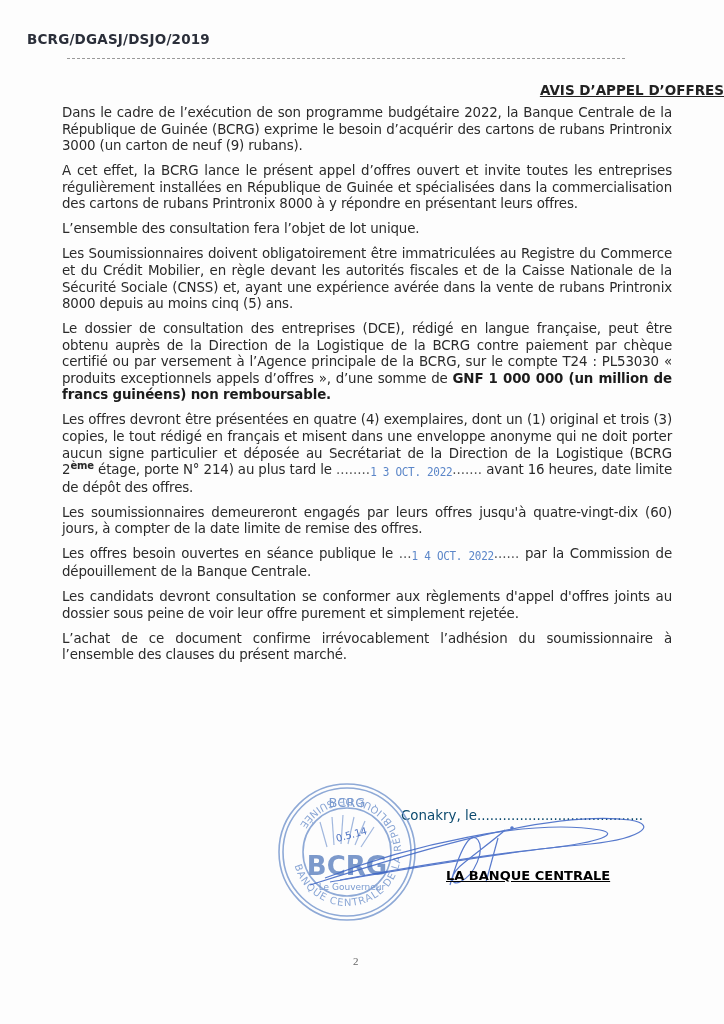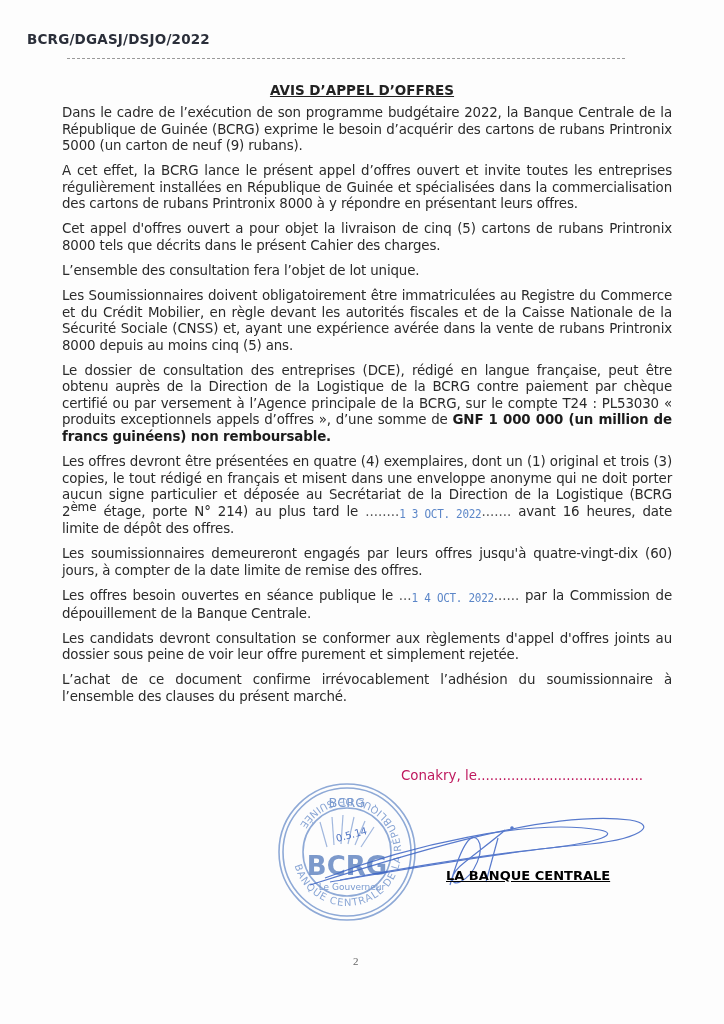--- a/index.html
+++ b/index.html
@@ -13,65 +13,64 @@
     .page { position: absolute; left: 0; top: 0; width: 724px; height: 1024px; }
     .ref {
       position: absolute; left: 27px; top: 31px;
       font-weight: bold; font-size: 13.5px; color: #2b2f3a; letter-spacing: 0.2px;
     }
     .rule {
       position: absolute; left: 67px; top: 58px; width: 558px; height: 0;
       border-top: 1px dashed #9a9a9a;
     }
     .title {
-      position: absolute; left: 0; width: 724px; top: 82px; text-align: center;
+      position: absolute; left: 0; width: 724px; top: 82px; text-align: right;
       font-weight: bold; font-size: 13.5px; text-decoration: underline; color: #222;
     }
     .body {
       position: absolute; left: 62px; top: 105px; width: 610px;
       font-size: 13.4px; line-height: 16.6px; text-align: justify;
       letter-spacing: -0.15px;
     }
     .body p { margin: 0 0 8.4px 0; }
     .body b { font-weight: bold; color: #1c1c1c; }
-    sup { font-size: 12px; line-height: 0; }
+    sup { font-size: 10px; line-height: 0; font-weight: bold; }
     .dots { color: #555; letter-spacing: 0; }
     .datestamp {
       font-family: "DejaVu Sans Mono", monospace; font-size: 11px;
       color: #5b86c8; letter-spacing: -0.3px; transform: scaleY(1.1);
       display: inline-block; position: relative; top: 2px;
     }
     .conakry {
-      position: absolute; left: 401px; top: 768px; font-size: 13.4px; color: #be185d;
+      position: absolute; left: 401px; top: 808px; font-size: 13.4px; color: #0c4a6e;
     }
     .signatory {
       position: absolute; left: 446px; top: 868px; font-weight: bold; font-size: 13px;
       text-decoration: underline; color: #000000;
     }
     .stamp { position: absolute; left: 272px; top: 777px; width: 150px; height: 150px; }
     .sig { position: absolute; left: 300px; top: 790px; width: 360px; height: 110px; }
     .pagenum {
       position: absolute; left: 353px; top: 955px; font-family: "Liberation Serif", serif;
       font-size: 11px; color: #666;
     }
   </style>
 </head>
 <body>
 
 <div class="page">
 
-  <div class="ref">BCRG/DGASJ/DSJO/2022</div>
+  <div class="ref">BCRG/DGASJ/DSJO/2019</div>
   <div class="rule"></div>
 
   <div class="title">AVIS D’APPEL D’OFFRES</div>
 
   <div class="body">
-    <p>Dans le cadre de l’exécution de son programme budgétaire 2022, la Banque Centrale de la République de Guinée (BCRG) exprime le besoin d’acquérir des cartons de rubans Printronix 5000 (un carton de neuf (9) rubans).</p>
+    <p>Dans le cadre de l’exécution de son programme budgétaire 2022, la Banque Centrale de la République de Guinée (BCRG) exprime le besoin d’acquérir des cartons de rubans Printronix 3000 (un carton de neuf (9) rubans).</p>
     <p>A cet effet, la BCRG lance le présent appel d’offres ouvert et invite toutes les entreprises régulièrement installées en République de Guinée et spécialisées dans la commercialisation des cartons de rubans Printronix 8000 à y répondre en présentant leurs offres.</p>
-    <p>Cet appel d'offres ouvert a pour objet la livraison de cinq (5) cartons de rubans Printronix 8000 tels que décrits dans le présent Cahier des charges.</p>
     <p>L’ensemble des consultation fera l’objet de lot unique.</p>
     <p>Les Soumissionnaires doivent obligatoirement être immatriculées au Registre du Commerce et du Crédit Mobilier, en règle devant les autorités fiscales et de la Caisse Nationale de la Sécurité Sociale (CNSS) et, ayant une expérience avérée dans la vente de rubans Printronix 8000 depuis au moins cinq (5) ans.</p>
     <p><span>Le dossier de consultation des entreprises (DCE), rédigé en langue française, peut être obtenu auprès de la Direction de la Logistique de la BCRG contre paiement par chèque certifié ou par versement à l’Agence principale de la BCRG, sur le compte T24 : PL53030 « produits exceptionnels appels d’offres », d’une somme de </span><b>GNF 1 000 000 (un million de francs guinéens) non remboursable.</b></p>
     <p><span>Les offres devront être présentées en quatre (4) exemplaires, dont un (1) original et trois (3) copies, le tout rédigé en français et misent dans une enveloppe anonyme qui ne doit porter aucun signe particulier et déposée au Secrétariat de la Direction de la Logistique (BCRG 2</span><sup>ème</sup><span> étage, porte N° 214) au plus tard le </span><span class="dots">........</span><span class="datestamp">1 3 OCT. 2022</span><span class="dots">.......</span><span> avant 16 heures, date limite de dépôt des offres.</span></p>
     <p>Les soumissionnaires demeureront engagés par leurs offres jusqu'à quatre-vingt-dix (60) jours, à compter de la date limite de remise des offres.</p>
     <p><span>Les offres besoin ouvertes en séance publique le </span><span class="dots">...</span><span class="datestamp">1 4 OCT. 2022</span><span class="dots">......</span><span> par la Commission de dépouillement de la Banque Centrale.</span></p>
     <p>Les candidats devront consultation se conformer aux règlements d'appel d'offres joints au dossier sous peine de voir leur offre purement et simplement rejetée.</p>
     <p>L’achat de ce document confirme irrévocablement l’adhésion du soumissionnaire à l’ensemble des clauses du présent marché.</p>
   </div>
 

